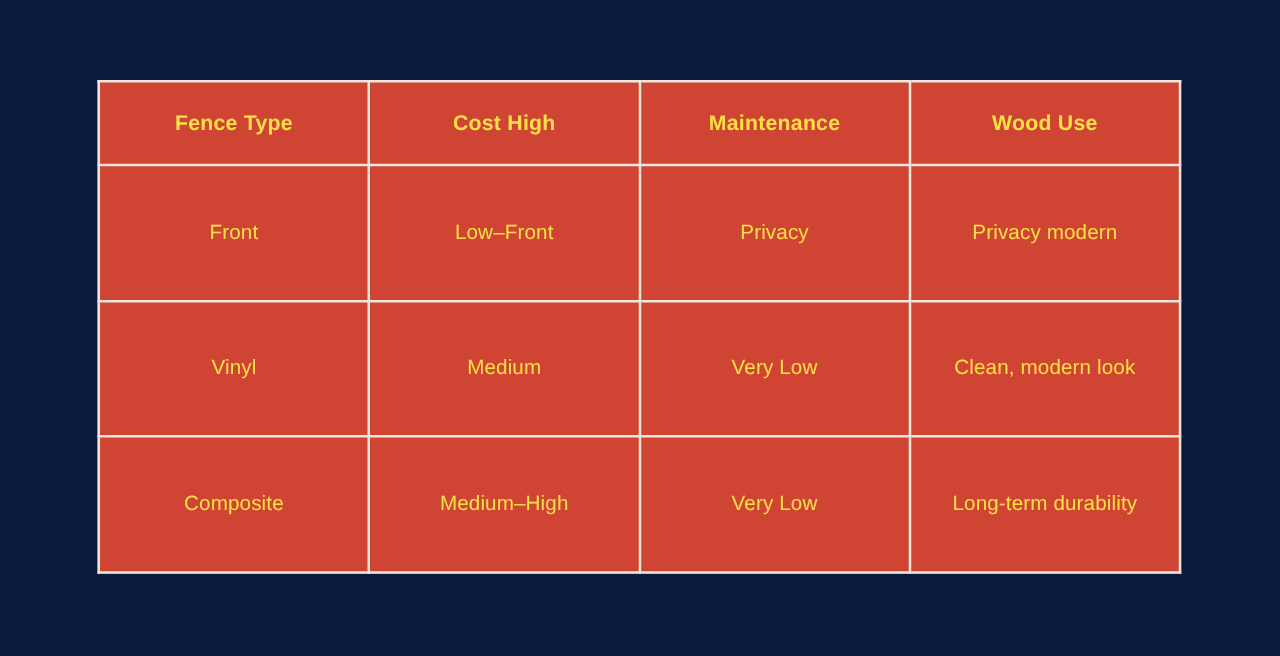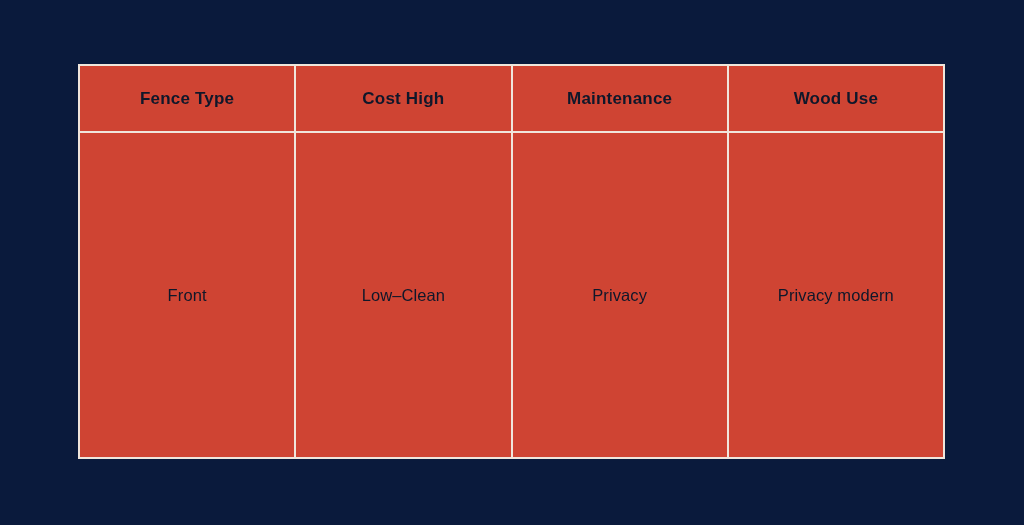--- a/index.html
+++ b/index.html
@@ -30,21 +30,21 @@
     background: #cf4433;
     border: 2px solid #f0e6dc;
   }
   #comparison-table col {
     width: 25%;
   }
   #comparison-table th,
   #comparison-table td {
     border: 2px solid #f0e6dc;
     background: #cf4433;
-    color: #0f172a;
+    color: #fde047;
     text-align: center;
     vertical-align: middle;
     height: 65px;
     padding: 0 6px;
     white-space: nowrap;
   }
   #comparison-table th {
     font-size: 17px;
     font-weight: bold;
     letter-spacing: 0.2px;
@@ -71,20 +71,32 @@
       <tr>
         <th>Fence Type</th>
         <th>Cost High</th>
         <th>Maintenance</th>
         <th>Wood Use</th>
       </tr>
     </thead>
     <tbody>
       <tr>
         <td>Front</td>
-        <td>Low–Clean</td>
+        <td>Low–Front</td>
         <td>Privacy</td>
         <td>Privacy modern</td>
+      </tr>
+      <tr>
+        <td>Vinyl</td>
+        <td>Medium</td>
+        <td>Very Low</td>
+        <td>Clean, modern look</td>
+      </tr>
+      <tr>
+        <td>Composite</td>
+        <td>Medium–High</td>
+        <td>Very Low</td>
+        <td>Long-term durability</td>
       </tr>
     </tbody>
   </table>
 
 </div>
 
 </body></html>

